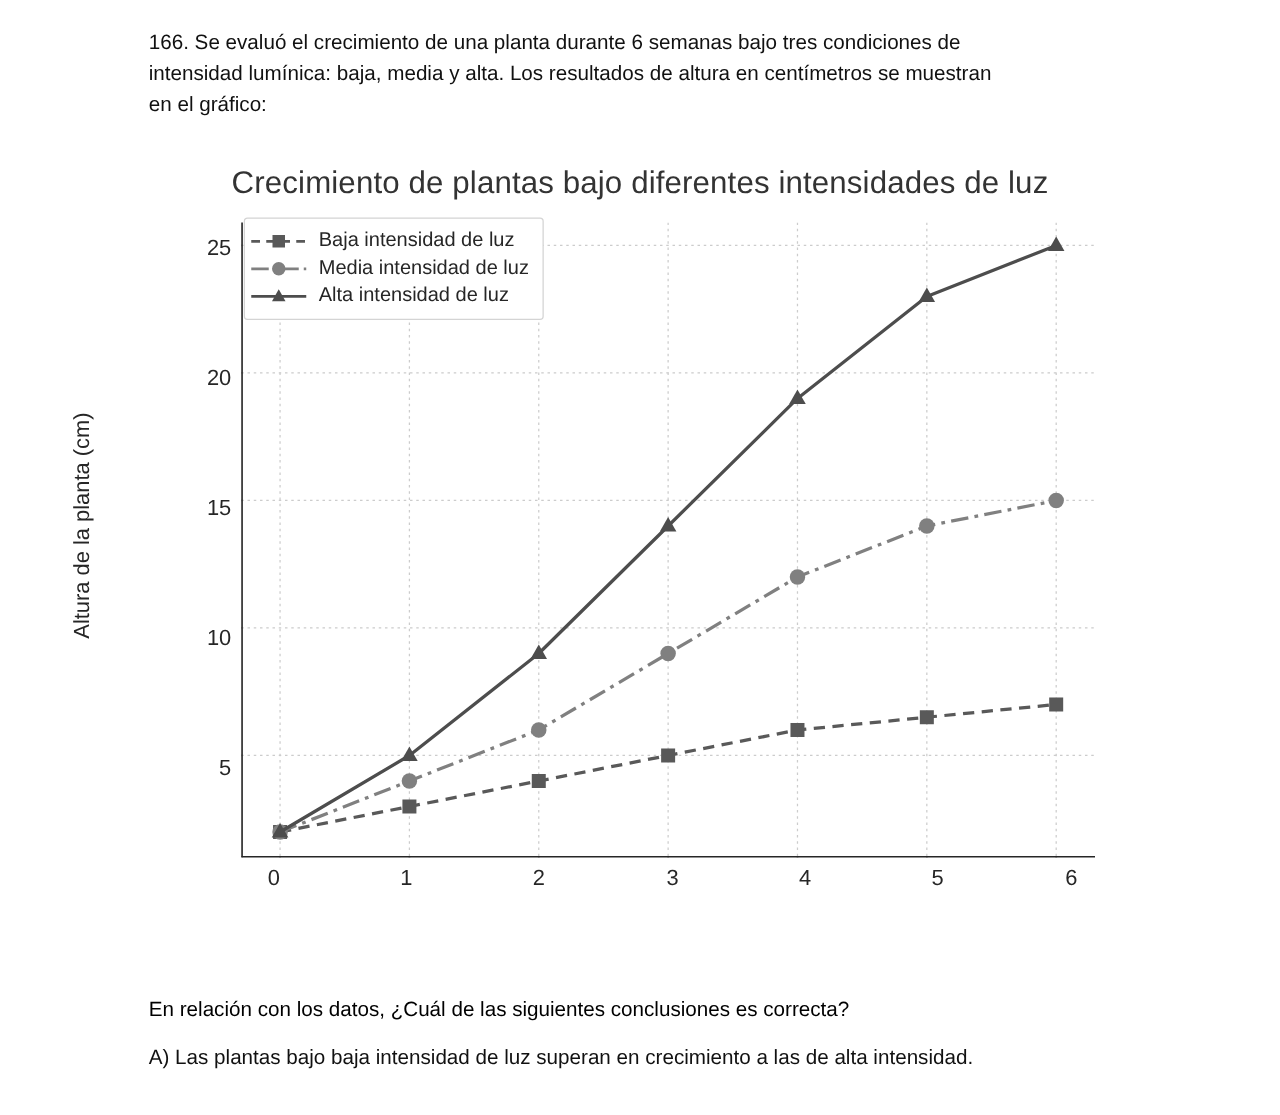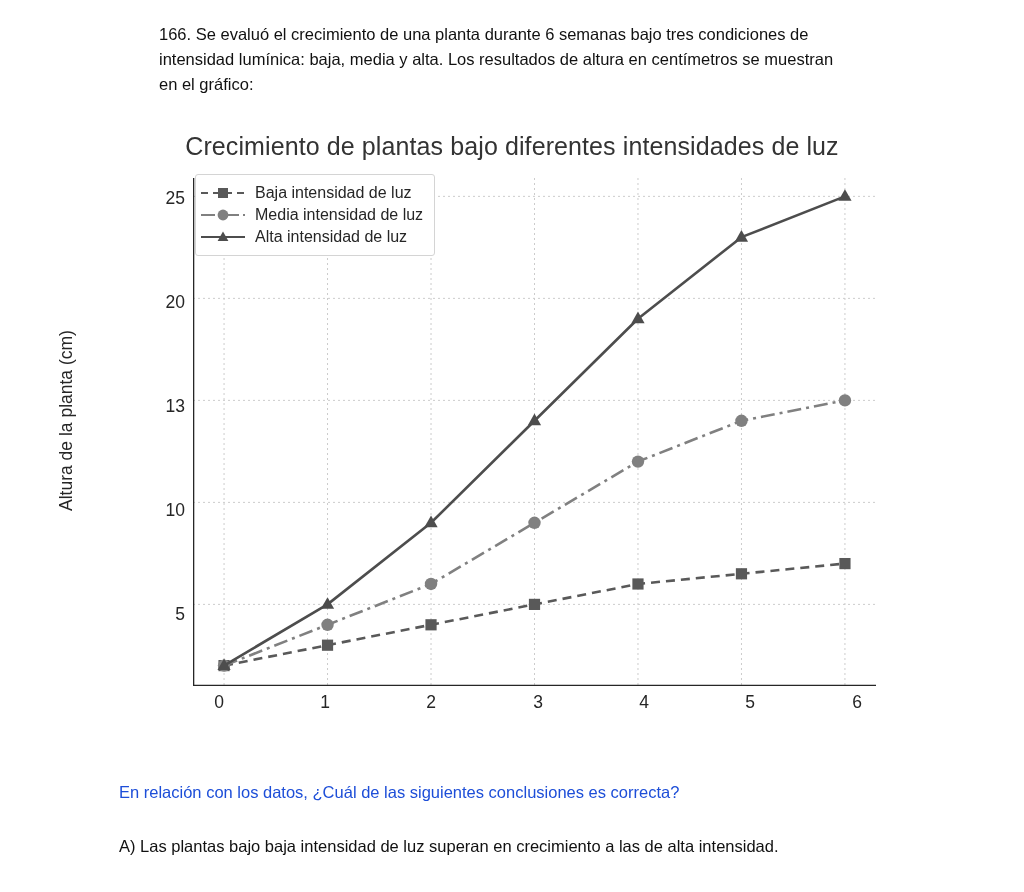--- a/index.html
+++ b/index.html
@@ -24,21 +24,20 @@
   
   .stem {
     position: absolute;
     left: 119px;
     top: 22px;
     width: 786px;
     font-size: 16.5px;
     line-height: 25px;
     text-align: justify;
     color: #111111;
-    margin-left: 40px;
   }
   .stem .lastline {
     text-align: left;
   }
 
   
   .chart-wrap {
     position: absolute;
     left: 0px;
     top: 110px;
@@ -140,25 +139,25 @@
   .legend-text {
     font-size: 16px;
     color: #262626;
     white-space: nowrap;
   }
 
   
   .question {
     position: absolute;
     left: 119px;
-    top: 780px;
+    top: 796px;
     width: 800px;
     font-size: 16.5px;
     line-height: 25px;
-    color: #1d4ed8;
+    color: #000000;
   }
   .options {
     position: absolute;
     left: 119px;
     top: 833px;
     width: 800px;
     font-size: 16.5px;
     line-height: 27px;
     color: #111111;
   }
@@ -177,21 +176,21 @@
 
   <div class="chart-wrap">
 
     <div class="chart-title">Crecimiento de plantas bajo diferentes intensidades de luz</div>
 
     <div class="ylabel">Altura de la planta (cm)</div>
 
     <div class="yticks">
       <div class="ytick" style="top:20px">25</div>
       <div class="ytick" style="top:124px">20</div>
-      <div class="ytick" style="top:228px">13</div>
+      <div class="ytick" style="top:228px">15</div>
       <div class="ytick" style="top:332px">10</div>
       <div class="ytick" style="top:436px">5</div>
     </div>
 
     <div class="xticks">
       <div class="xtick" style="left:26px">0</div>
       <div class="xtick" style="left:132px">1</div>
       <div class="xtick" style="left:238px">2</div>
       <div class="xtick" style="left:345px">3</div>
       <div class="xtick" style="left:451px">4</div>

